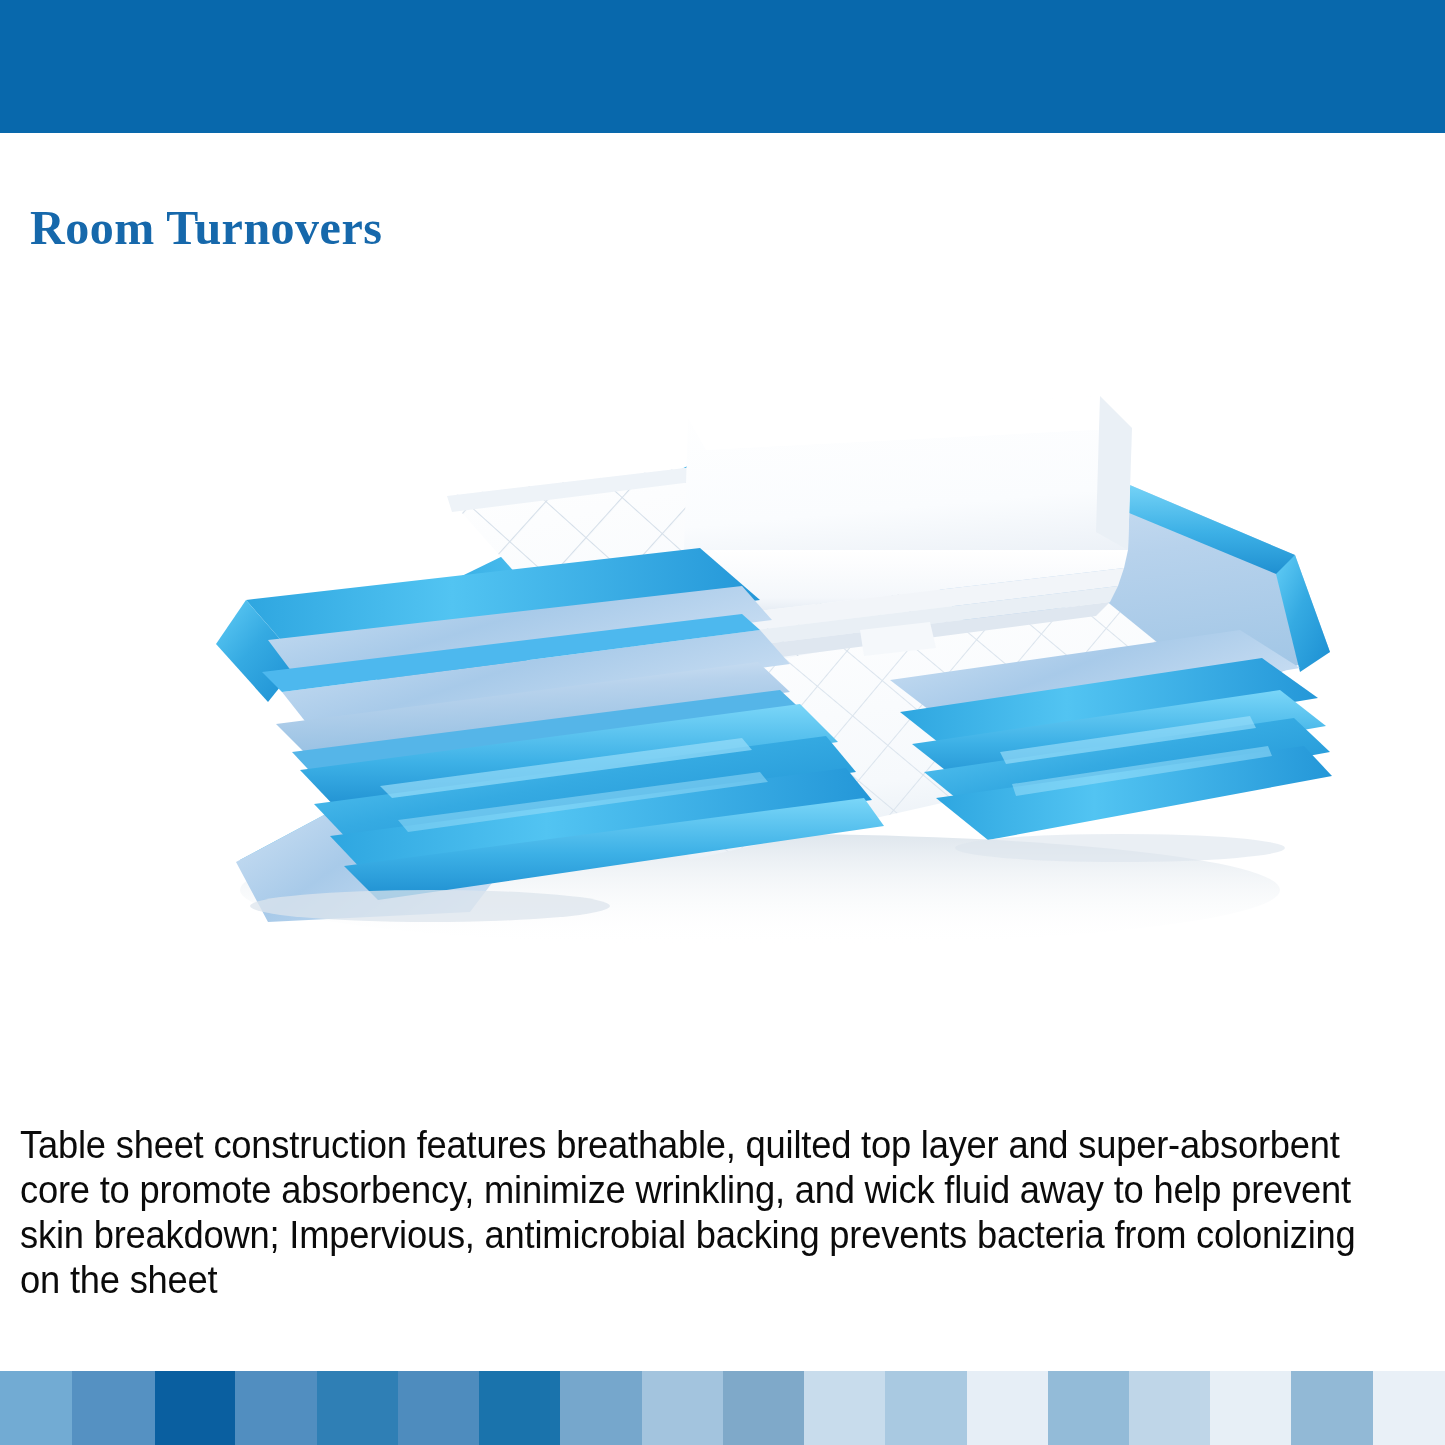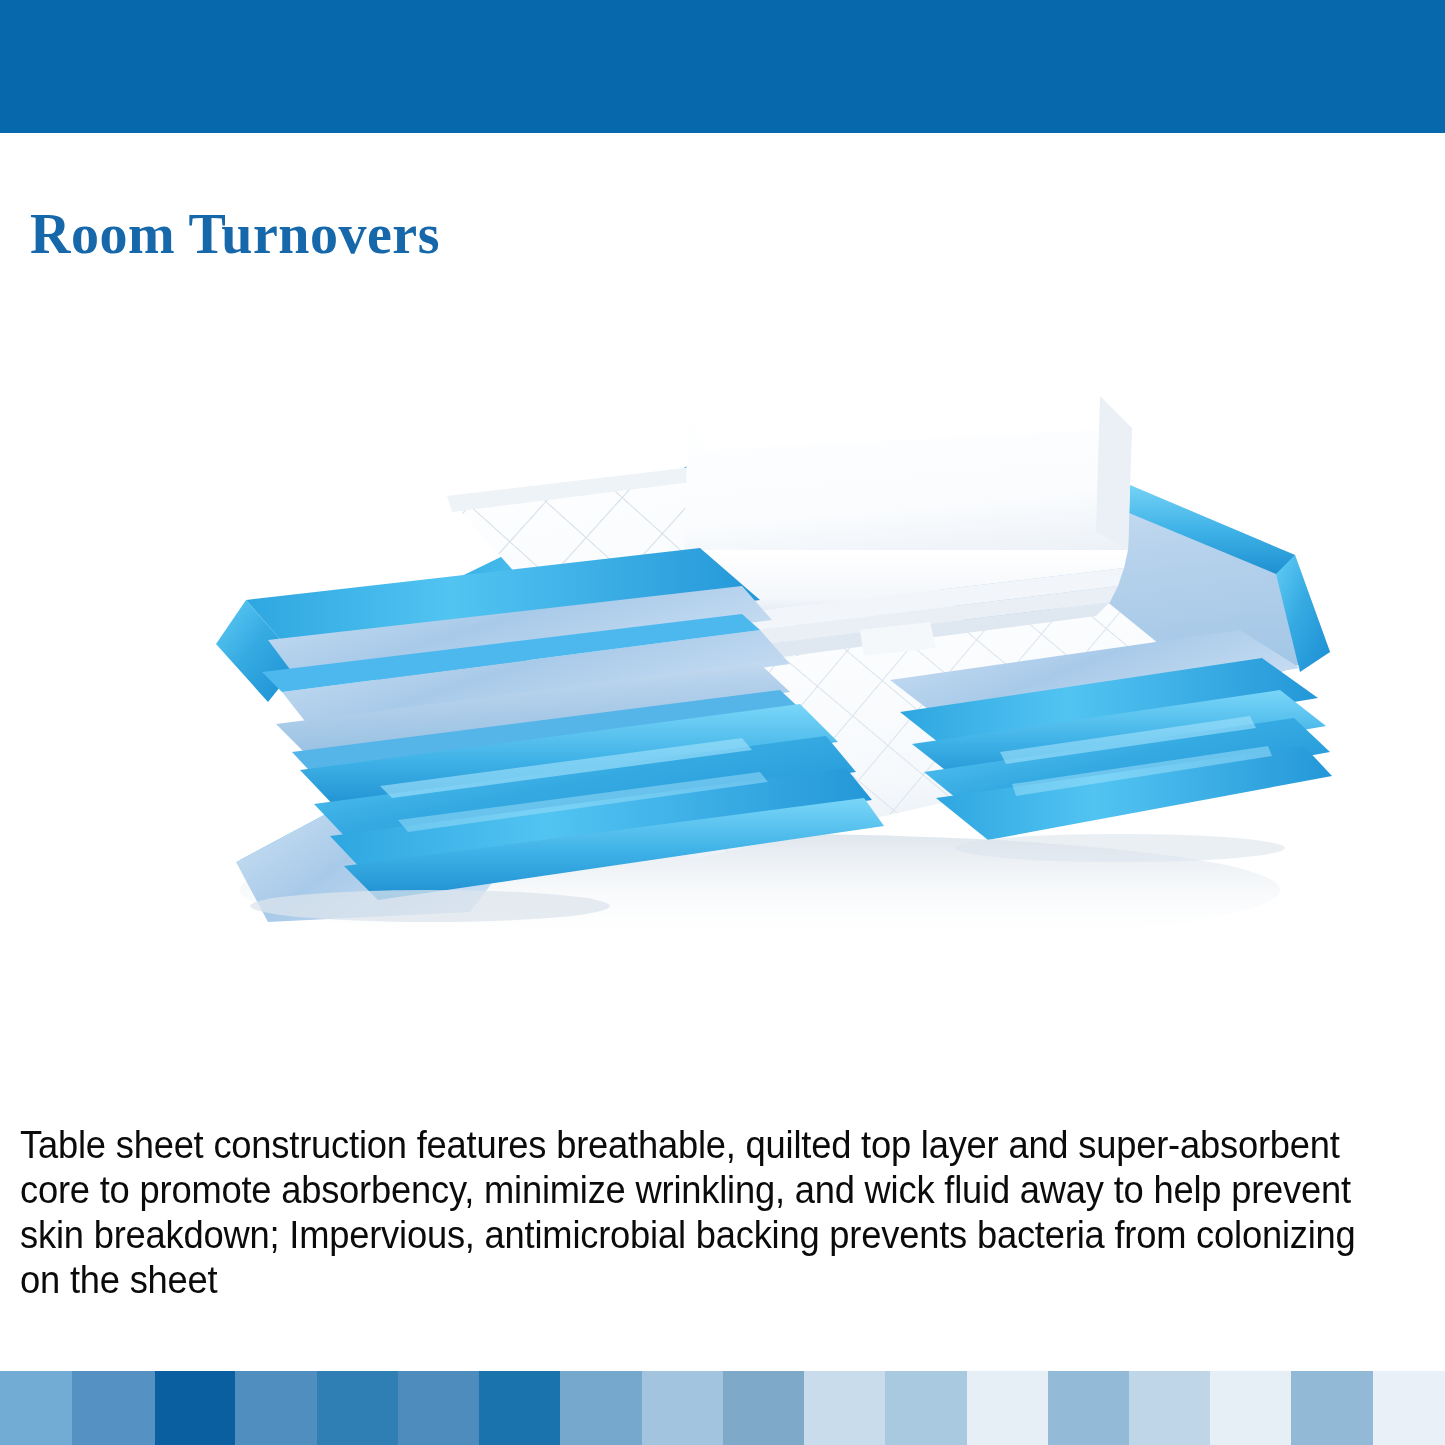--- a/index.html
+++ b/index.html
@@ -26,21 +26,21 @@
   }
 
   
   .page-title {
     position: absolute;
     left: 30px;
     top: 157px;
     width: 1100px;
     font-family: "Liberation Serif", "DejaVu Serif", serif;
     font-weight: bold;
-    font-size: 56px;
+    font-size: 48px;
     line-height: 78px;
     letter-spacing: 0.5px;
     color: #1668ab;
     white-space: nowrap;
   }
 
   
   .product-figure {
     position: absolute;
     left: 0;

